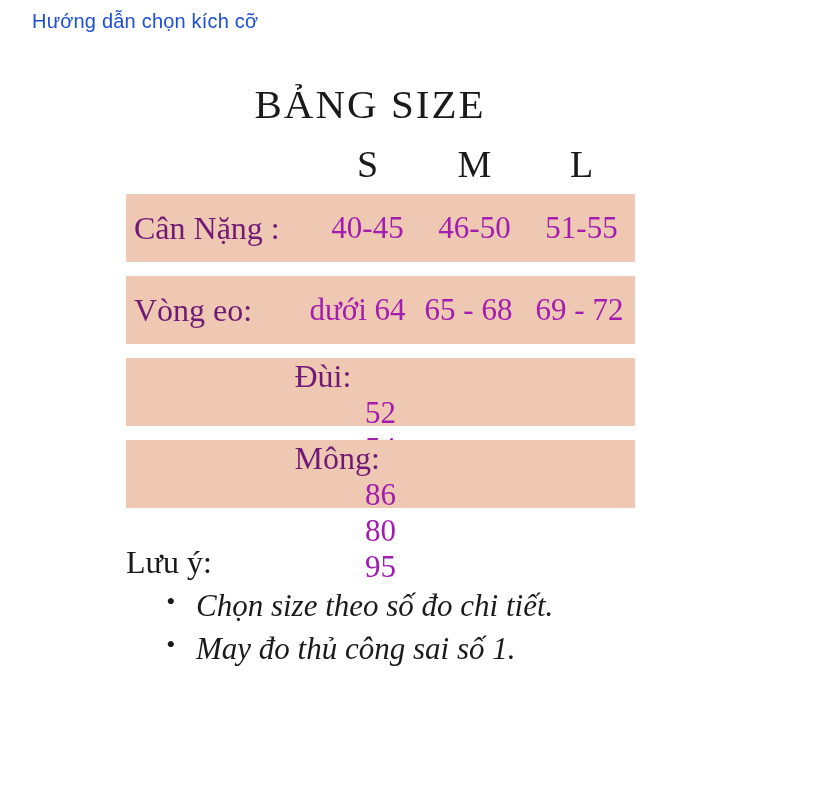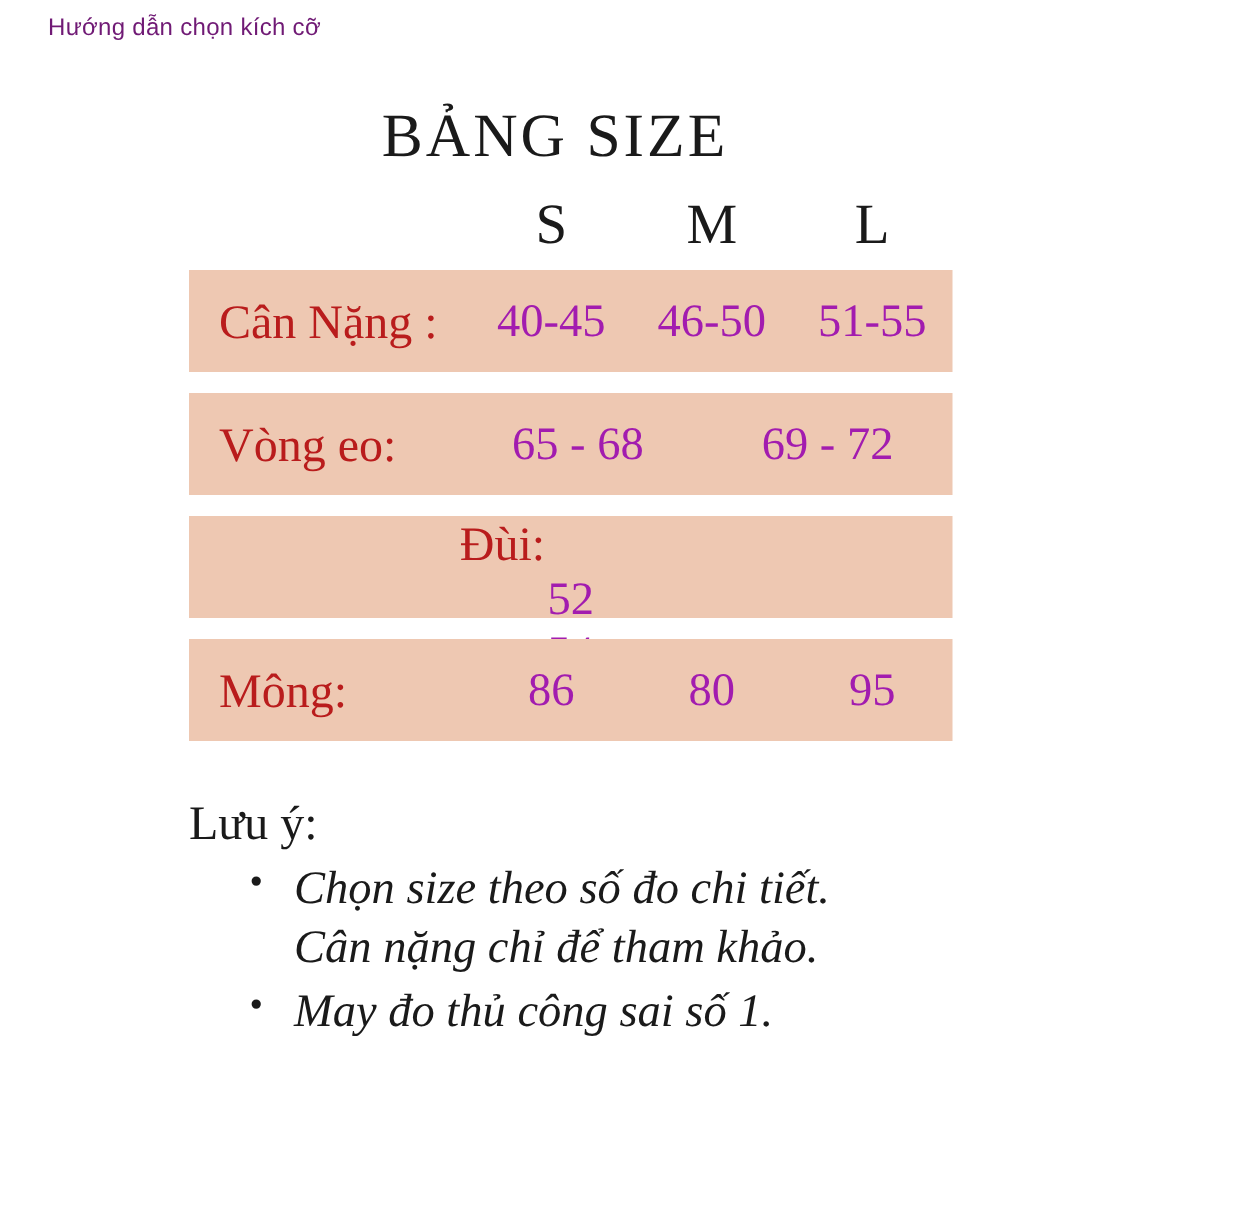--- a/index.html
+++ b/index.html
@@ -17,27 +17,27 @@
     position: relative;
     width: 828px;
     height: 804px;
     background: #ffffff;
   }
   .top-caption {
     position: absolute;
     top: 10px;
     left: 32px;
     font-family: "Liberation Sans", sans-serif;
-    font-size: 16px;
-    color: #701a75;
+    font-size: 20px;
+    color: #1d4ed8;
     letter-spacing: 0.2px;
   }
   .sheet {
     position: absolute;
-    top: 58px;
+    top: 72px;
     left: 0;
     width: 780px;
   }
   .chart-title {
     text-align: center;
     font-family: "Liberation Serif", serif;
     font-size: 41px;
     letter-spacing: 2px;
     color: #1a1a1a;
     margin-left: -40px;
@@ -65,25 +65,25 @@
   .band {
     position: relative;
     margin: 0 145px 14px 126px;
     background: #eec8b2;
     height: 68px;
     display: flex;
     align-items: center;
   }
   .band .label-col {
     width: 188px;
-    padding-left: 20px;
+    padding-left: 8px;
     box-sizing: border-box;
     font-family: "Liberation Serif", serif;
     font-size: 32px;
-    color: #b91c1c;
+    color: #701a75;
     white-space: nowrap;
   }
   .band .val-col {
     flex: 1;
     text-align: center;
     font-family: "Liberation Serif", serif;
     font-size: 31px;
     color: #a21caf;
     white-space: nowrap;
   }
@@ -145,46 +145,46 @@
 
       <div class="band" style="background: rgb(238, 200, 178);">
         <div class="label-col">Cân Nặng :</div>
         <div class="val-col">40-45</div>
         <div class="val-col">46-50</div>
         <div class="val-col">51-55</div>
       </div>
 
       <div class="band wide-label" style="background: rgb(238, 200, 178);">
         <div class="label-col">Vòng eo:</div>
+        <div class="val-col">dưới 64</div>
         <div class="val-col">65 - 68</div>
         <div class="val-col">69 - 72</div>
       </div>
 
       <div class="band" style="background: rgb(238, 200, 178); flex-direction: column;">
         <div class="label-col">Đùi:</div>
         <div class="val-col">52</div>
         <div class="val-col">54</div>
         <div class="val-col">56</div>
       </div>
 
-      <div class="band" style="background: rgb(238, 200, 178);">
+      <div class="band" style="background: rgb(238, 200, 178); flex-direction: column;">
         <div class="label-col">Mông:</div>
         <div class="val-col">86</div>
         <div class="val-col">80</div>
         <div class="val-col">95</div>
       </div>
 
     </div>
 
     <div class="notes">
       <div class="notes-title">Lưu ý:</div>
       <ul>
         <li>
           <span>Chọn size theo số đo chi tiết.</span>
-          <span class="note-line2">Cân nặng chỉ để tham khảo.</span>
         </li>
         <li>
           <span>May đo thủ công sai số 1.</span>
         </li>
       </ul>
     </div>
 
   </div>
 </div>
 

